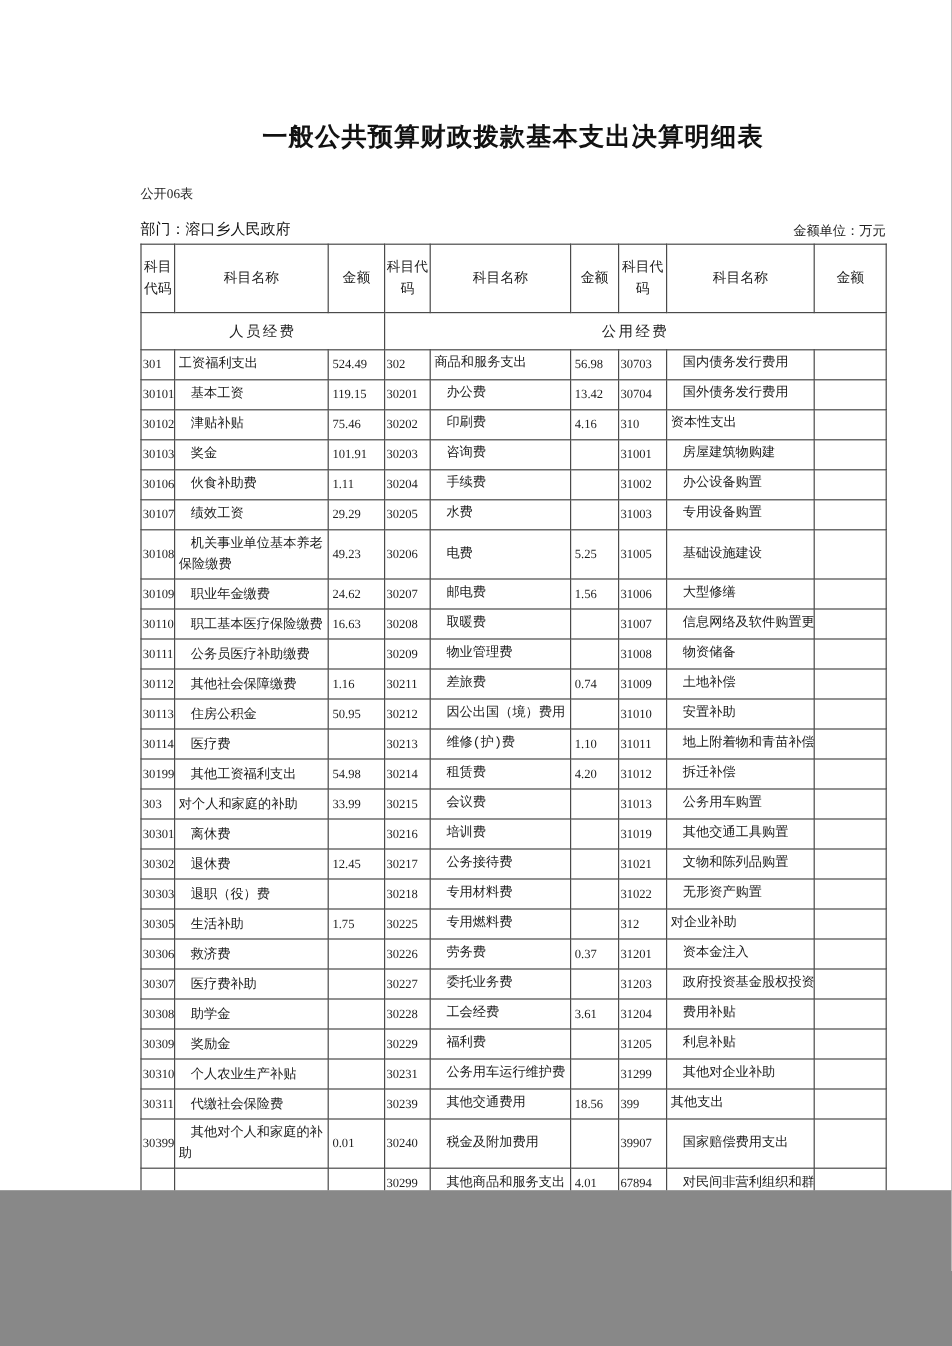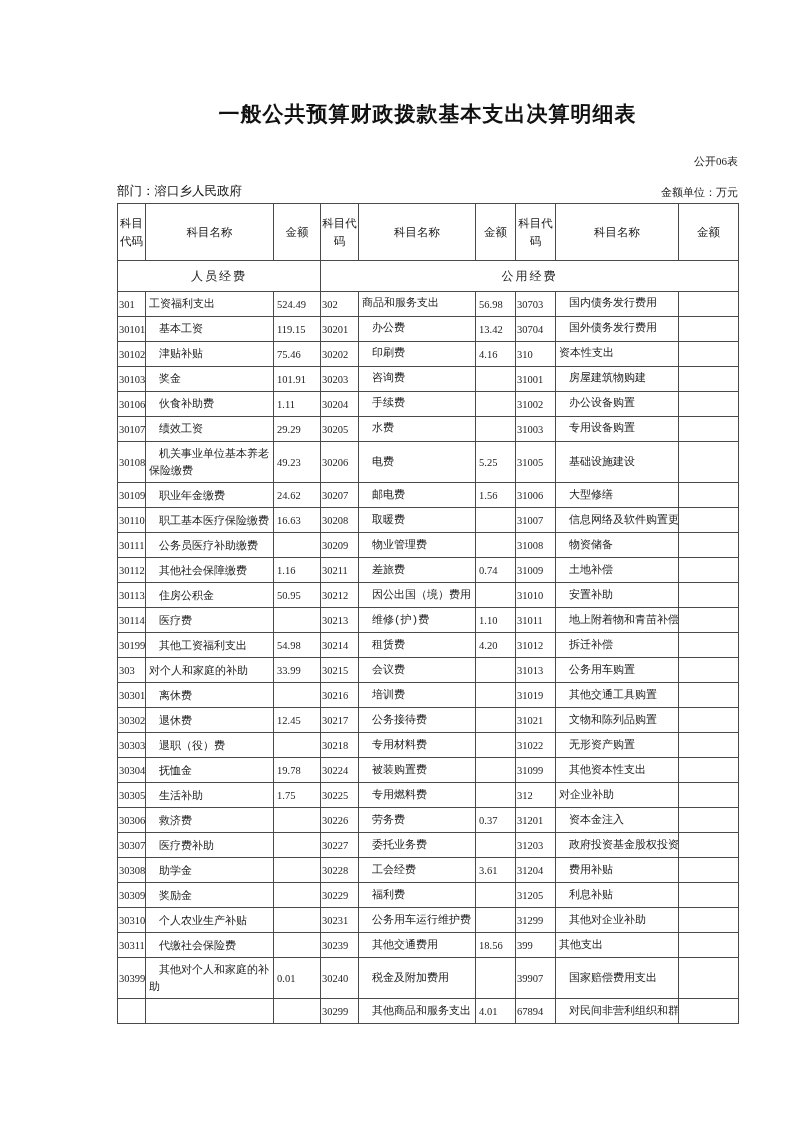--- a/index.html
+++ b/index.html
@@ -1,20 +1,20 @@
 <!DOCTYPE html>
 <html><head>
 <meta charset="utf-8">
 <style>
   * { margin: 0; padding: 0; box-sizing: border-box; }
   html, body { background: #888; }
   .page {
     position: relative;
     width: 793px;
-    height: 1122px;
+    height: 992px;
     background: #ffffff;
     margin: 0 auto;
     font-family: "Liberation Serif", "DejaVu Serif", serif;
     color: #1a1a1a;
     overflow: hidden;
   }
   .content {
     position: absolute;
     left: 117px;
     top: 0;
@@ -23,21 +23,20 @@
   .doc-title {
     margin-top: 100px;
     text-align: center;
     font-size: 21px;
     font-weight: bold;
     letter-spacing: 1px;
     color: #111;
   }
   .table-no {
     margin-top: 26px;
-    text-align: right;
     font-size: 11px;
     color: #222;
   }
   .meta-row {
     margin-top: 14px;
     margin-bottom: 3px;
     display: flex;
     justify-content: space-between;
     align-items: flex-end;
   }
@@ -327,31 +326,20 @@
             <td class="c-name indent">退职（役）费</td>
             <td class="c-amt"></td>
             <td class="c-code">30218</td>
             <td class="c-name indent nowrap">专用材料费</td>
             <td class="c-amt"></td>
             <td class="c-code">31022</td>
             <td class="c-name indent nowrap">无形资产购置</td>
             <td class="c-amt"></td>
           </tr>
           <tr>
-            <td class="c-code">30304</td>
-            <td class="c-name indent">抚恤金</td>
-            <td class="c-amt">19.78</td>
-            <td class="c-code">30224</td>
-            <td class="c-name indent nowrap">被装购置费</td>
-            <td class="c-amt"></td>
-            <td class="c-code">31099</td>
-            <td class="c-name indent nowrap">其他资本性支出</td>
-            <td class="c-amt"></td>
-          </tr>
-          <tr>
             <td class="c-code">30305</td>
             <td class="c-name indent">生活补助</td>
             <td class="c-amt">1.75</td>
             <td class="c-code">30225</td>
             <td class="c-name indent nowrap">专用燃料费</td>
             <td class="c-amt"></td>
             <td class="c-code">312</td>
             <td class="c-name nowrap">对企业补助</td>
             <td class="c-amt"></td>
           </tr>

